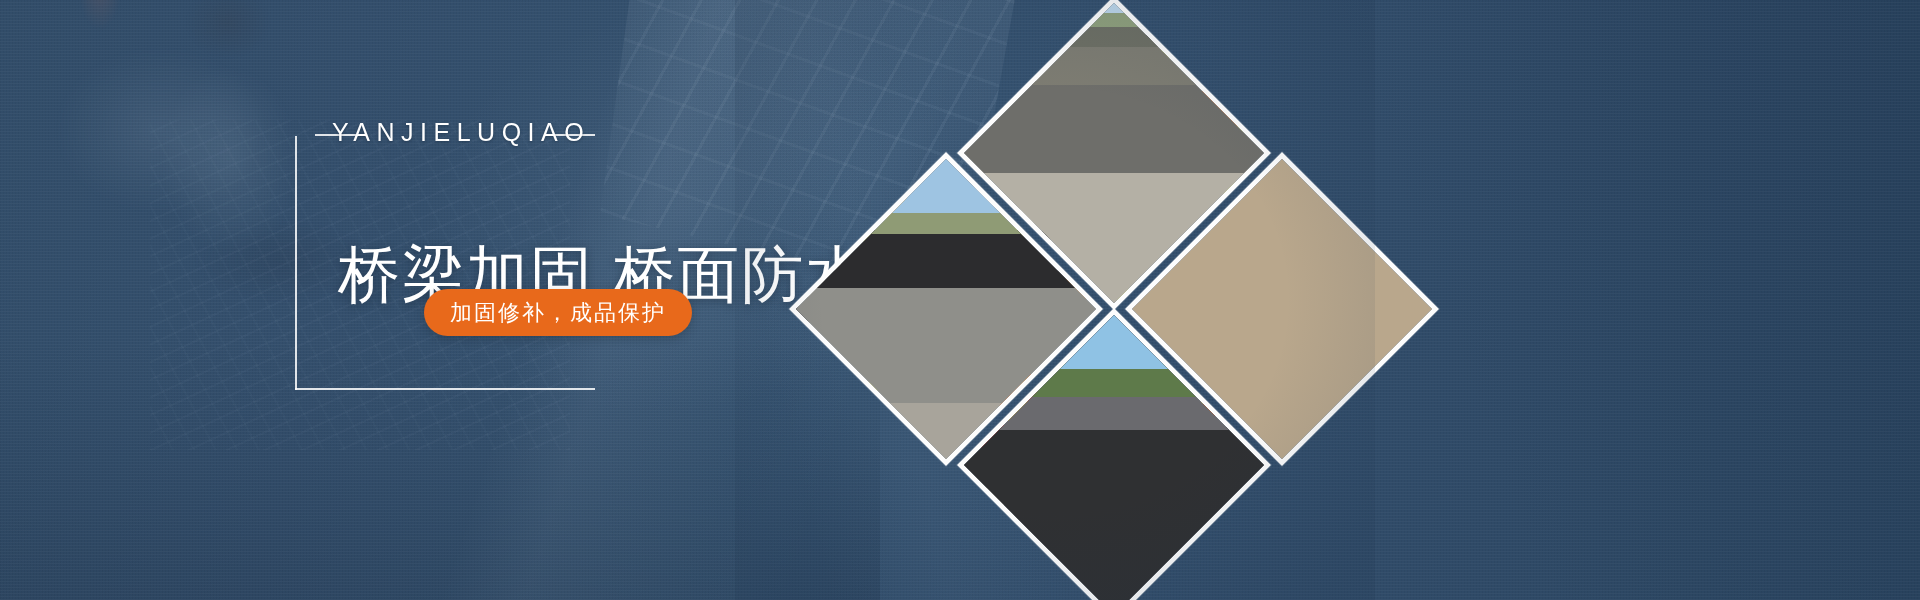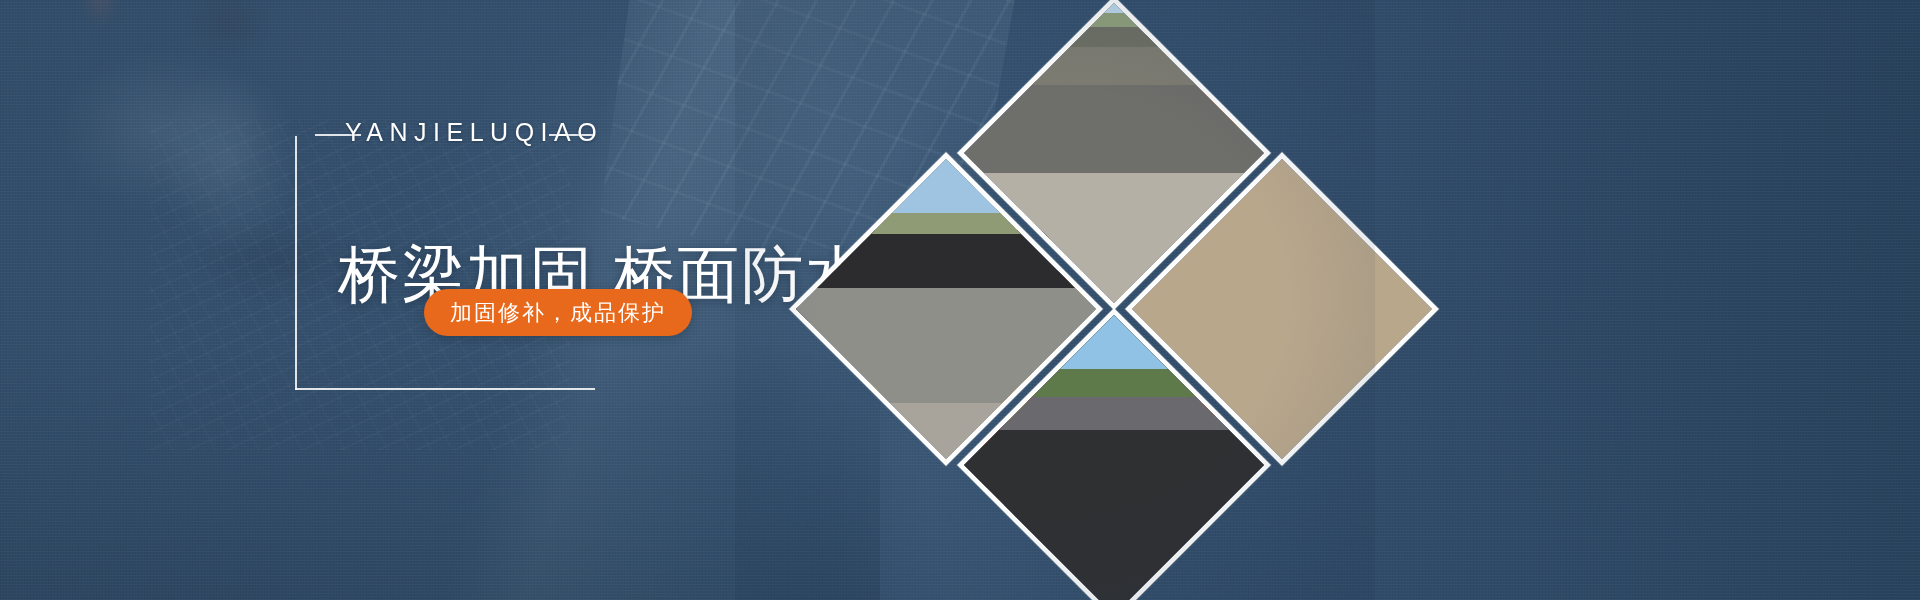--- a/index.html
+++ b/index.html
@@ -92,21 +92,21 @@
   .frame-tl{
     position:absolute;left:20px;top:0;width:46px;height:2px;
     background:rgba(255,255,255,.85);
   }
   .frame-tr{
     position:absolute;right:0;top:0;width:46px;height:2px;
     background:rgba(255,255,255,.85);
   }
 
   .eyebrow{
-    position:absolute;left:345px;top:120px;
+    position:absolute;left:332px;top:120px;
     color:#ffffff;font-size:25px;letter-spacing:6.5px;
     font-weight:400;line-height:1;white-space:nowrap;
     text-shadow:0 1px 3px rgba(10,22,38,.35);
   }
 
   .headline{
     position:absolute;left:338px;top:200px;
     color:#ffffff;font-size:62px;line-height:1.05;
     font-weight:400;white-space:nowrap;letter-spacing:2px;
     text-shadow:0 2px 8px rgba(10,22,38,.40);

